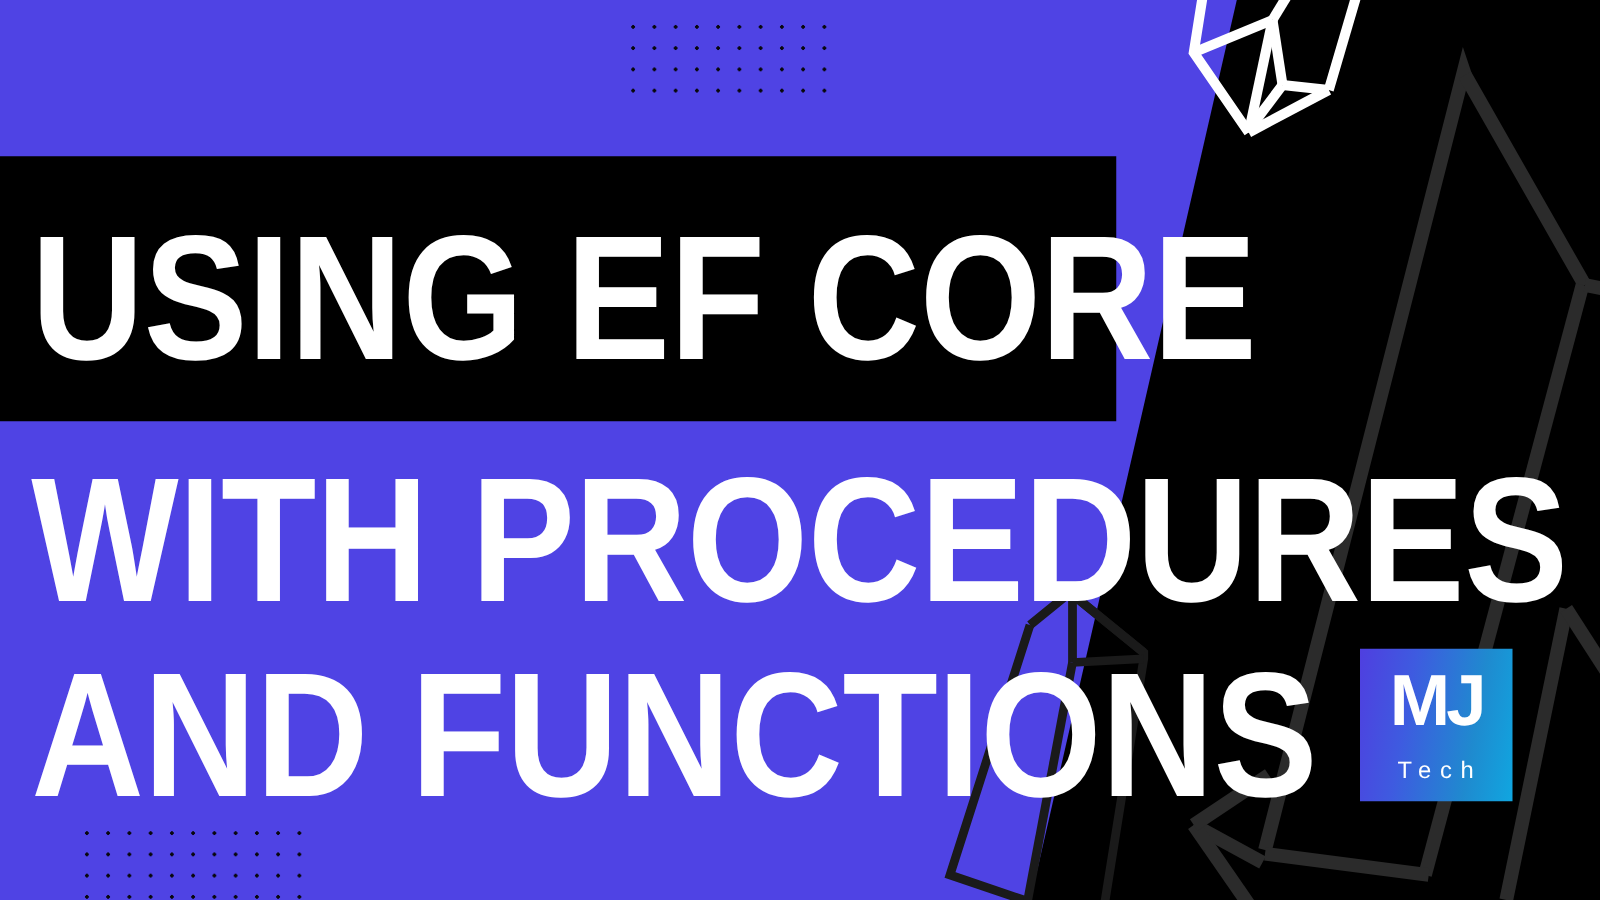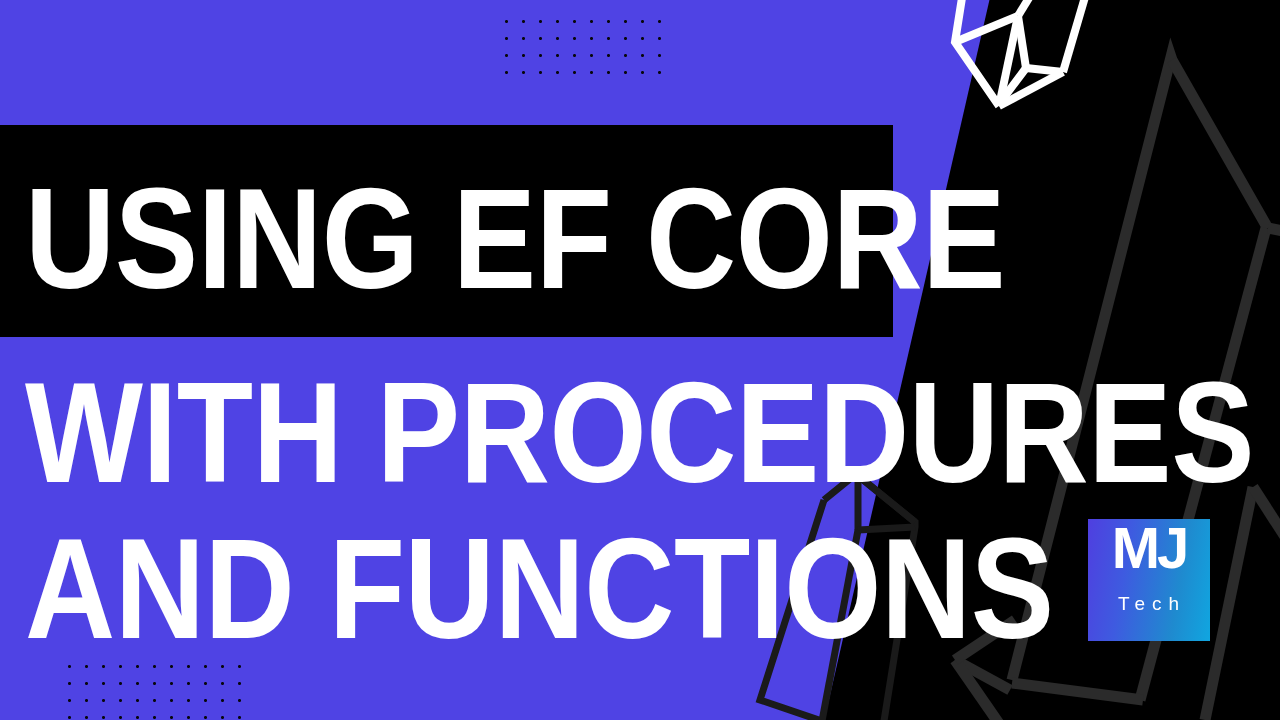--- a/index.html
+++ b/index.html
@@ -61,21 +61,21 @@
   .line2 { top:362px; font-size:142px; }
   .line3 { top:518px; font-size:142px; }
 
   
   .logo {
     position:absolute;
     left:1088px; top:519px;
     width:122px; height:122px;
     background:linear-gradient(100deg, #4F3FE0 0%, #3E5BE0 32%, #1F8ACF 72%, #10A6E0 100%);
     display:flex; flex-direction:column;
-    align-items:center; justify-content:flex-start;
+    align-items:center; justify-content:center;
   }
   .logo-mark {
     color:#ffffff;
     font-family:"Liberation Sans", sans-serif;
     font-weight:700;
     font-size:58px;
     line-height:0.85;
     letter-spacing:-3px;
     margin-top:4px;
   }

